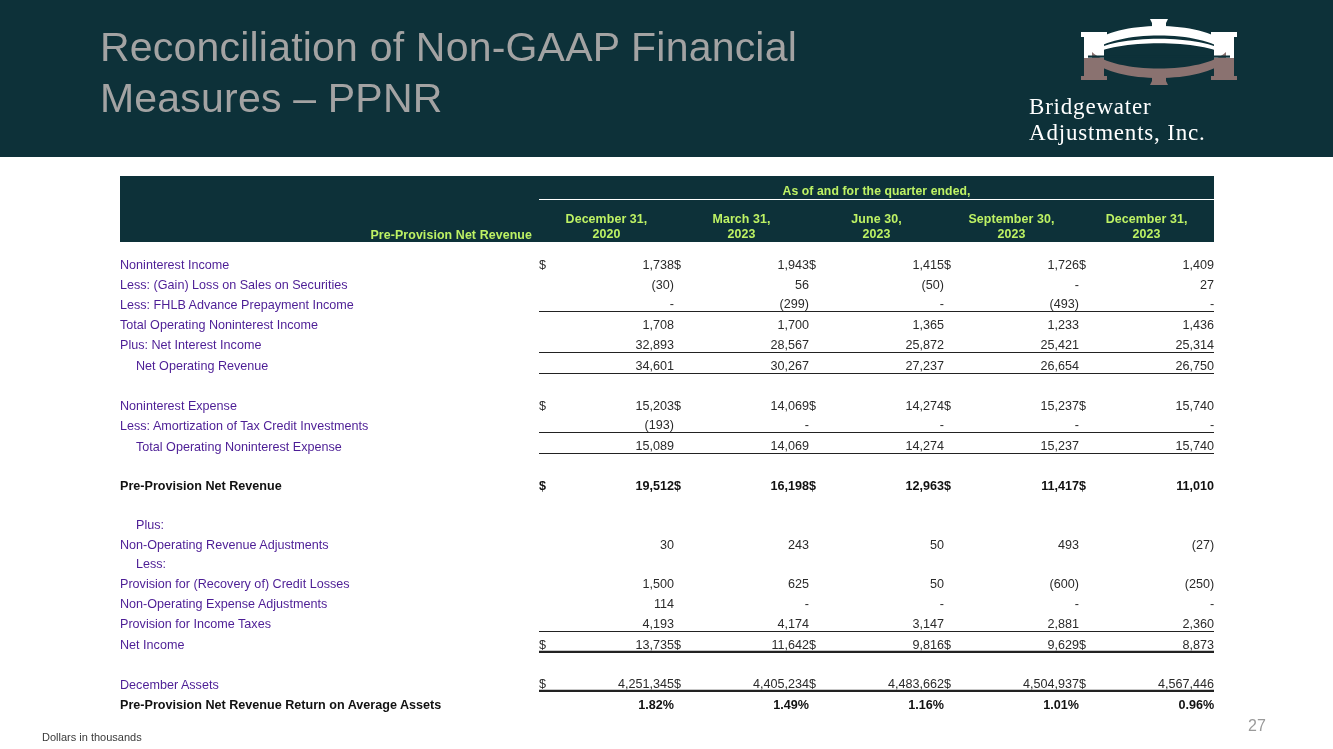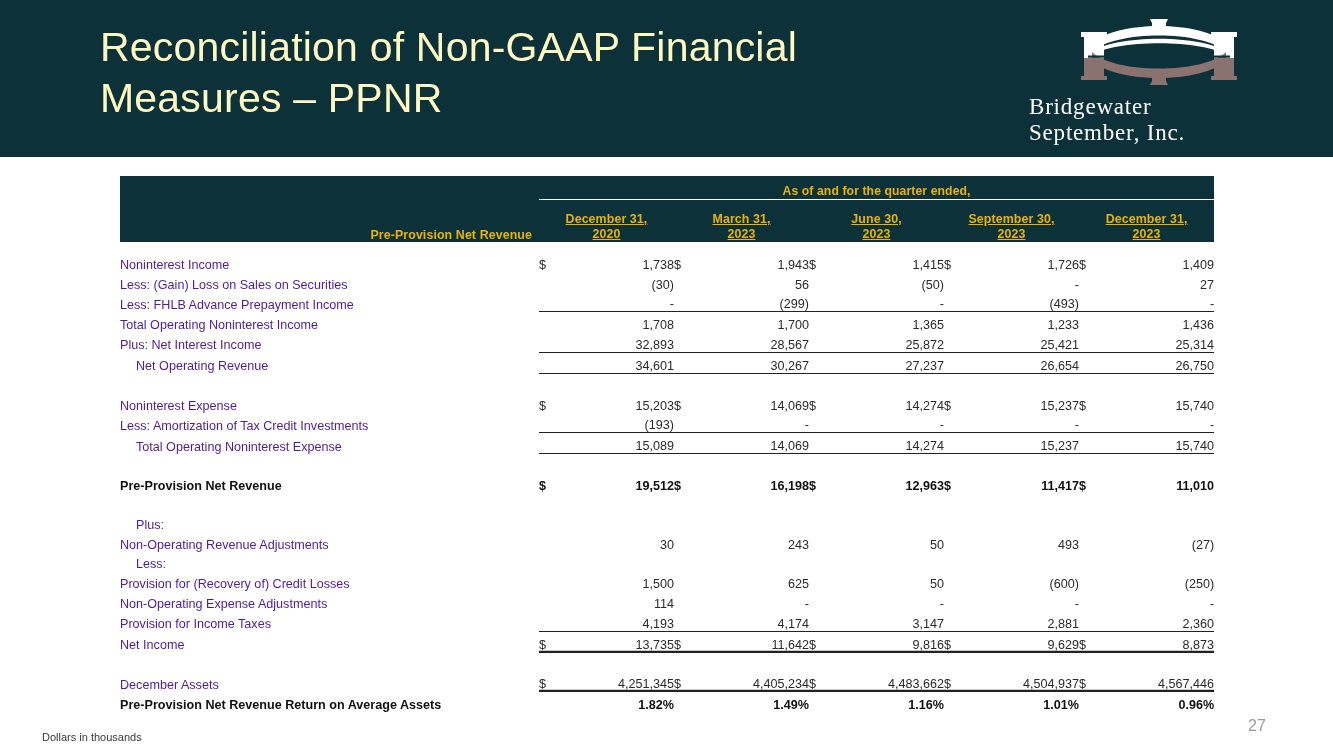--- a/index.html
+++ b/index.html
@@ -24,21 +24,21 @@
     width: 1333px;
     height: 157px;
     background: #0d3139;
     box-sizing: border-box;
   }
   .banner-title {
     position: absolute;
     left: 100px;
     top: 22px;
     width: 880px;
-    color: #fef9c3;
+    color: #a3a3a3;
     font-size: 41px;
     line-height: 51px;
     font-weight: 300;
     letter-spacing: 0.2px;
     white-space: pre-line;
   }
 
   
   .logo-block {
     position: absolute;
@@ -80,21 +80,21 @@
     vertical-align: bottom;
     font-weight: normal;
   }
 
   
   col.c-label { width: 419px; }
   col.c-cur   { width: 24px;  }
   col.c-val   { width: 111px; }
 
   
-  .hdr-band td, .hdr-band th { background: #0d3139; color: #eab308; }
+  .hdr-band td, .hdr-band th { background: #0d3139; color: #bef264; }
   .hrow1 th { height: 22px; }
   .hrow1 .spanlabel { }
   .hrow1 .asof {
     text-align: center;
     font-size: 12.2px;
     font-weight: bold;
     letter-spacing: 0.1px;
     border-bottom: 1.4px solid #ffffff;
     padding-bottom: 1px;
     vertical-align: bottom;
@@ -107,21 +107,21 @@
     letter-spacing: 0.1px;
     padding-right: 7px;
   }
   .hrow2 .colhead {
     text-align: center;
     font-size: 12.4px;
     font-weight: bold;
     line-height: 15px;
     letter-spacing: 0.1px;
   }
-  .hrow2 .colhead span { display: block; text-decoration: underline; }
+  .hrow2 .colhead span { display: block; }
 
   
   tr.d { height: 19.8px; }
   tr.d td { height: 19.8px; }
   td.lbl {
     text-align: left;
     padding-left: 4px;
     white-space: nowrap;
     font-size: 12.6px;
     color: #4c1d95;
@@ -202,21 +202,21 @@
       <path d="M10 44 h20 v18 h-20 z" fill="#8a7270"></path>
       <path d="M7 62 h26 v4 h-26 z" fill="#8a7270"></path>
 
       <path d="M140 44 h20 v18 h-20 z" fill="#8a7270"></path>
       <path d="M137 62 h26 v4 h-26 z" fill="#8a7270"></path>
 
       <rect x="14" y="41.5" width="142" height="2.2" fill="#0d3139"></rect>
     </svg>
     <div class="logo-wordmark">
       <span class="lw-line">Bridgewater</span>
-      <span class="lw-line">September, Inc.</span>
+      <span class="lw-line">Adjustments, Inc.</span>
     </div>
   </div>
 </div>
 
 <div class="sheet">
   <table class="fin">
     <colgroup>
       <col class="c-label">
         <col class="c-cur">
         <col class="c-val">

